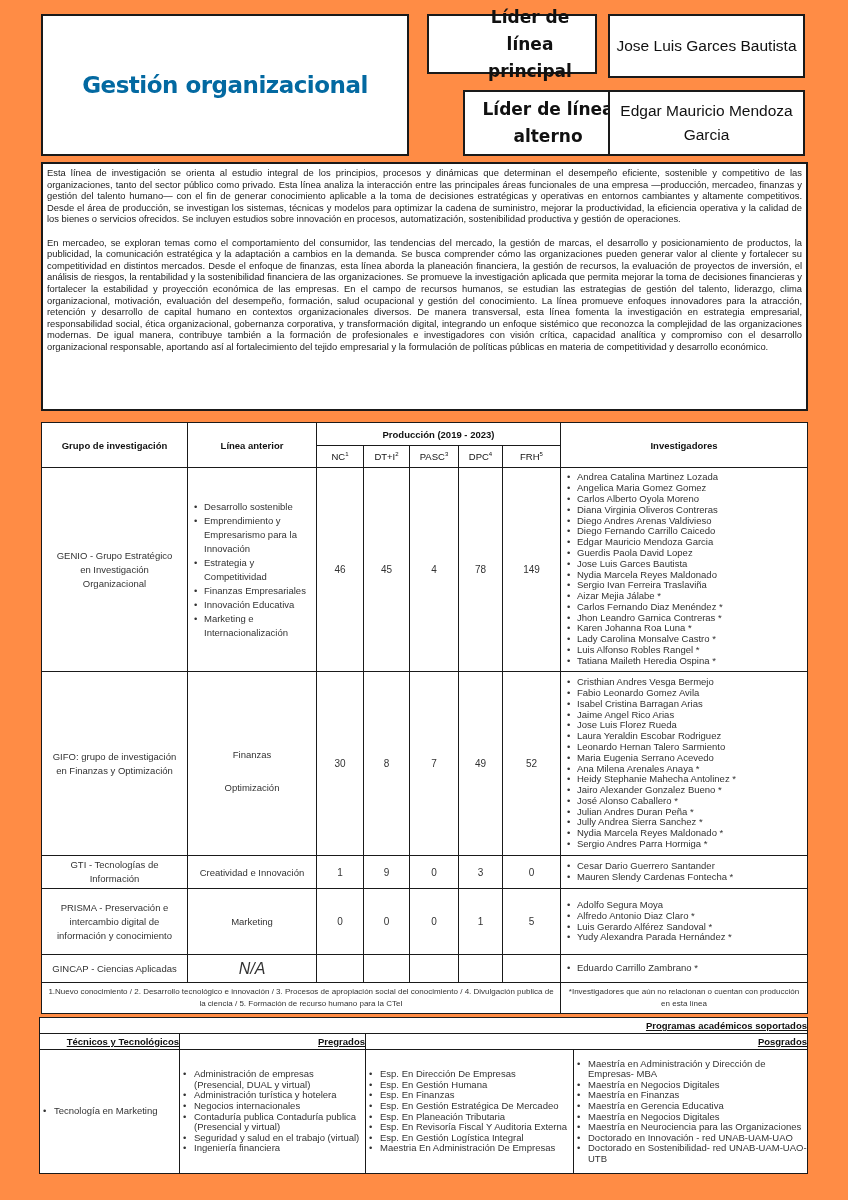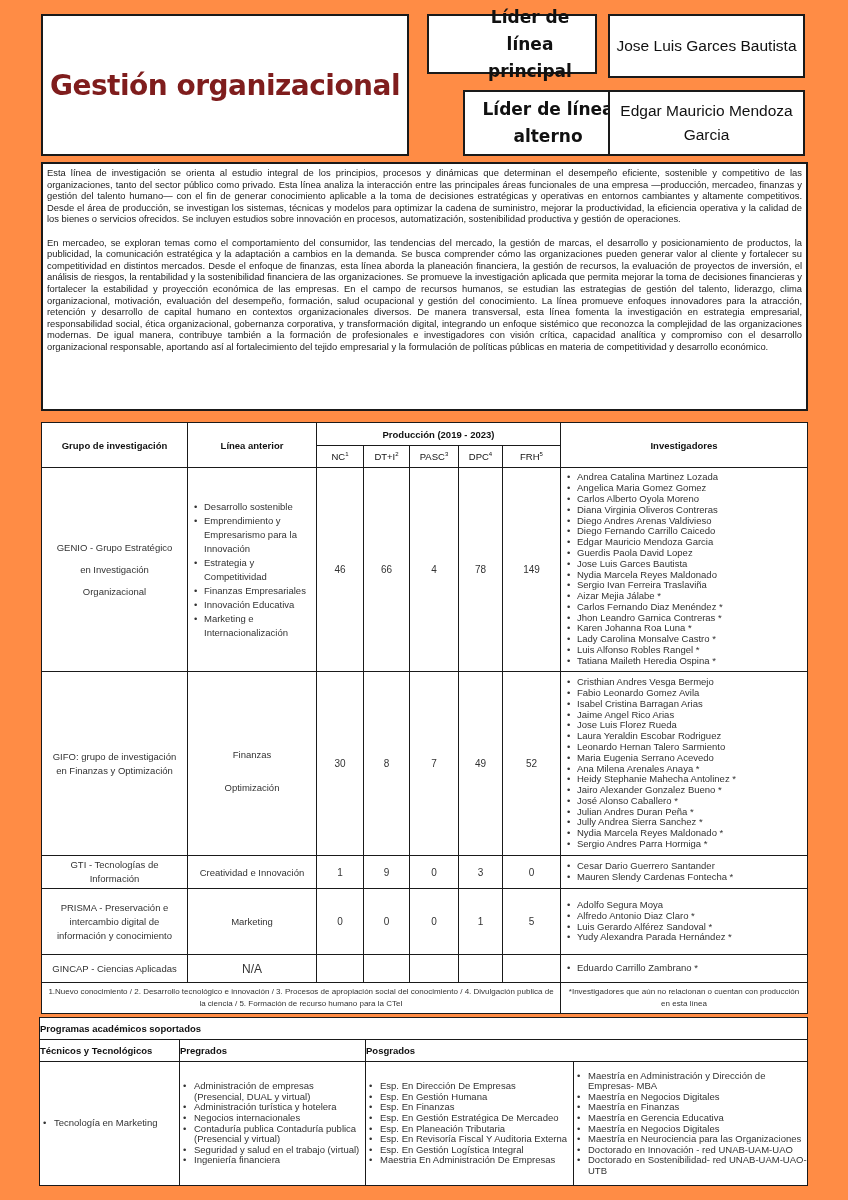--- a/index.html
+++ b/index.html
@@ -6,21 +6,21 @@
   html, body { width: 848px; height: 1200px; }
   body {
     background: #ff8c45;
     font-family: "Liberation Sans", sans-serif;
     color: #222;
     position: relative;
     overflow: hidden;
   }
   .box { position: absolute; background: #fff; border: 2px solid #1a1a1a; }
   #title-box { left: 41px; top: 14px; width: 368px; height: 142px; display:flex; align-items:center; justify-content:center; }
-  #title-box h1 { font-family: "DejaVu Sans", sans-serif; font-weight: 900; font-size: 28px; letter-spacing: -0.5px; color:#7f1d1d; }
+  #title-box h1 { font-family: "DejaVu Sans", sans-serif; font-weight: 900; font-size: 23px; letter-spacing: -0.5px; color:#0369a1; }
   .lbl { display:flex; align-items:center; justify-content:center; text-align:center; font-family:"DejaVu Sans", sans-serif; font-weight:bold; font-size:17px; line-height:27px; color:#111; }
   .val { display:flex; align-items:center; justify-content:center; text-align:center; font-size:15.5px; line-height:24px; color:#111; }
   #lbl1 { left: 427px; top: 14px; width: 170px; height: 60px; padding-left: 36px; }
   #val1 { left: 608px; top: 14px; width: 197px; height: 64px; }
   #lbl2 { left: 427px; top: 90px; width: 170px; height: 66px; margin-left: 36px; }
   #val2 { left: 608px; top: 90px; width: 197px; height: 66px; padding: 0 6px; }
 
   #desc { left: 41px; top: 162px; width: 767px; height: 249px; padding: 3px 4px; font-size: 9.4px; line-height: 11.6px; text-align: justify; color:#222; }
   #desc p + p { margin-top: 11.6px; }
 
@@ -32,21 +32,21 @@
   #research .num { font-size: 10px; }
   #research ul { list-style: none; text-align: left; }
   #research ul li { position: relative; padding-left: 12px; }
   #research ul li::before { content: "•"; position:absolute; left: 2px; }
   .lines-list { font-size: 9.5px; line-height: 14px; padding-left: 4px; }
   .inv-list { font-size: 9.5px; line-height: 10.8px; padding: 3px 4px; }
   sup { font-size: 6px; }
   .foot { font-size: 8px; line-height: 12px; padding: 3px 6px; color:#333; }
 
   #programs { position:absolute; left: 39px; top: 1017px; width: 769px; font-size: 9.5px; }
-  #programs th { font-weight:bold; text-align:left; height: 22px; color:#111; }
+  #programs th { font-weight:bold; text-align:right; height: 16px; color:#111;text-decoration:underline; }
   #programs td { vertical-align: middle; color:#333; }
   #programs ul { list-style:none; }
   #programs ul li { position:relative; padding-left: 14px; line-height: 10.6px; }
   #programs ul li::before { content:"•"; position:absolute; left: 3px; }
 </style>
 </head>
 <body>
 
 <div id="title-box" class="box">
   <h1>Gestión organizacional</h1>
@@ -82,33 +82,33 @@
     <tr style="height:22px" id="metric-row">
         <th style="font-weight: normal;"><span>NC</span><sup>1</sup></th>
         <th style="font-weight: normal;"><span>DT+I</span><sup>2</sup></th>
         <th style="font-weight: normal;"><span>PASC</span><sup>3</sup></th>
         <th style="font-weight: normal;"><span>DPC</span><sup>4</sup></th>
         <th style="font-weight: normal;"><span>FRH</span><sup>5</sup></th>
       </tr>
   </thead>
   <tbody id="research-body">
       <tr style="height: 204px;">
-        <td style="padding: 2px 10px; line-height: 22px;">GENIO - Grupo Estratégico en Investigación Organizacional</td>
+        <td style="padding: 2px 10px; line-height: 14px;">GENIO - Grupo Estratégico en Investigación Organizacional</td>
         <td>
           <ul class="lines-list">
             <li>Desarrollo sostenible</li>
             <li>Emprendimiento y Empresarismo para la Innovación</li>
             <li>Estrategia y Competitividad</li>
             <li>Finanzas Empresariales</li>
             <li>Innovación Educativa</li>
             <li>Marketing e Internacionalización</li>
           </ul>
         </td>
         <td class="num">46</td>
-        <td class="num">66</td>
+        <td class="num">45</td>
         <td class="num">4</td>
         <td class="num">78</td>
         <td class="num">149</td>
         <td>
           <ul class="inv-list">
             <li>Andrea Catalina Martinez Lozada</li>
             <li>Angelica Maria Gomez Gomez</li>
             <li>Carlos Alberto Oyola Moreno</li>
             <li>Diana Virginia Oliveros Contreras</li>
             <li>Diego Andres Arenas Valdivieso</li>
@@ -187,21 +187,21 @@
           <ul class="inv-list">
             <li>Adolfo Segura Moya</li>
             <li>Alfredo Antonio Diaz Claro *</li>
             <li>Luis Gerardo Alférez Sandoval *</li>
             <li>Yudy Alexandra Parada Hernández *</li>
           </ul>
         </td>
       </tr>
       <tr style="height: 28px;">
         <td style="padding: 2px 6px; line-height: 14px; text-align: center;">GINCAP - Ciencias Aplicadas</td>
-        <td style="font-size: 12px;">N/A</td>
+        <td style="font-size: 16px; font-style: italic;">N/A</td>
         <td class="num"></td>
         <td class="num"></td>
         <td class="num"></td>
         <td class="num"></td>
         <td class="num"></td>
         <td>
           <ul class="inv-list">
             <li>Eduardo Carrillo Zambrano *</li>
           </ul>
         </td>

